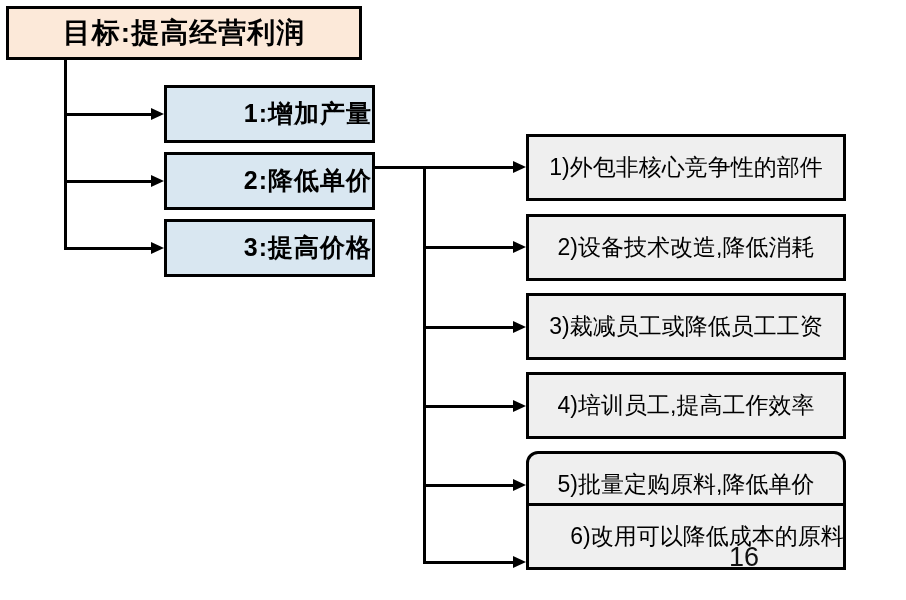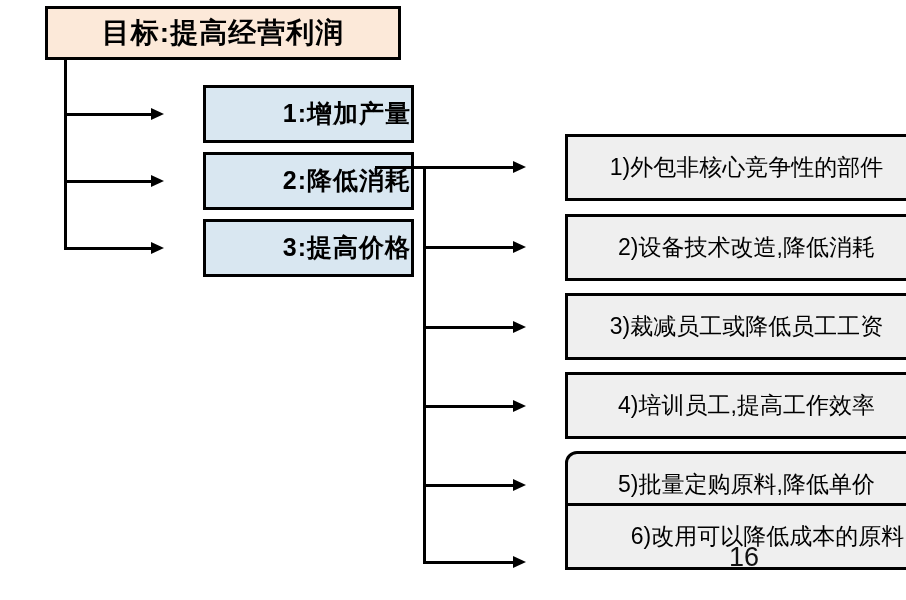--- a/index.html
+++ b/index.html
@@ -16,40 +16,39 @@
     position: absolute;
     box-sizing: border-box;
     border: 3px solid #000000;
     display: flex;
     align-items: center;
     justify-content: center;
     text-align: center;
     color: #000000;
     line-height: 1.1;
     white-space: nowrap;
-    margin-left: 39px;
   }
   .goal {
     left: 6px; top: 6px; width: 356px; height: 54px;
     background: #FCE9D9;
     font-size: 28px; font-weight: bold;
     letter-spacing: 1px;
   }
   .strategy {
     left: 164px; width: 211px; height: 58px;
     background: #D9E7F1;
     font-size: 25px; font-weight: bold;
     letter-spacing: 1px;
     justify-content: flex-end;
   }
   #s0 { top: 85px; }
   #s1 { top: 152px; }
   #s2 { top: 219px; }
   .tactic {
-    left: 526px; width: 363px; height: 67px;
+    left: 526px; width: 320px; height: 67px;
     background: #EFEFEF;
     font-size: 23px; font-weight: 400;
   }
   #t0 { top: 134px; }
   #t1 { top: 214px; }
   #t2 { top: 293px; }
   #t3 { top: 372px; align-items: center; }
   #t4 { top: 451px; border-radius: 12px; }
   #t5 { top: 503px; padding-left: 42px; }
   .line { position: absolute; background: #000000; }
@@ -97,21 +96,21 @@
 <div class="stage">
 
   <div class="box goal">
     <span>目标:提高经营利润</span>
   </div>
 
   <div class="box strategy" id="s0">
     <span>1:增加产量</span>
   </div>
   <div class="box strategy" id="s1">
-    <span>2:降低消耗</span>
+    <span>2:降低单价</span>
   </div>
   <div class="box strategy" id="s2">
     <span>3:提高价格</span>
   </div>
 
   <div class="box tactic" id="t0">
     <span>1)外包非核心竞争性的部件</span>
   </div>
   <div class="box tactic" id="t1">
     <span>2)设备技术改造,降低消耗</span>

